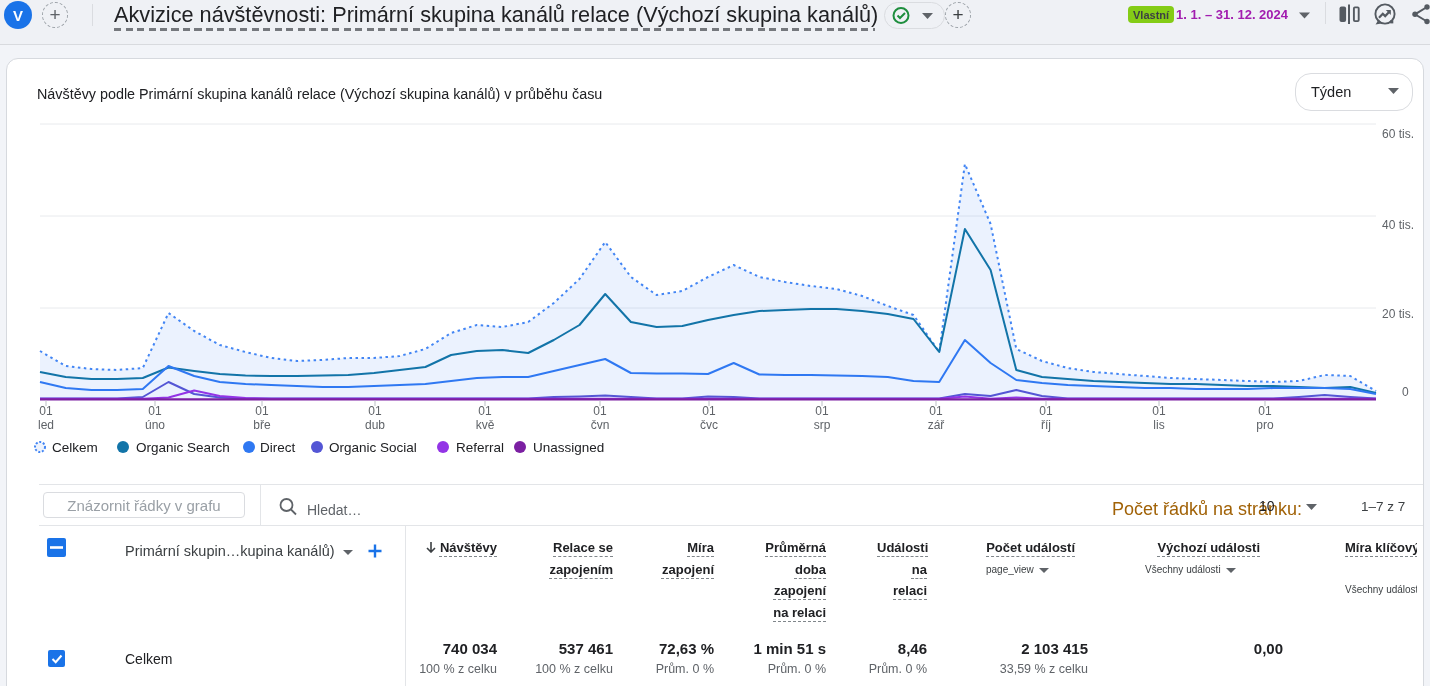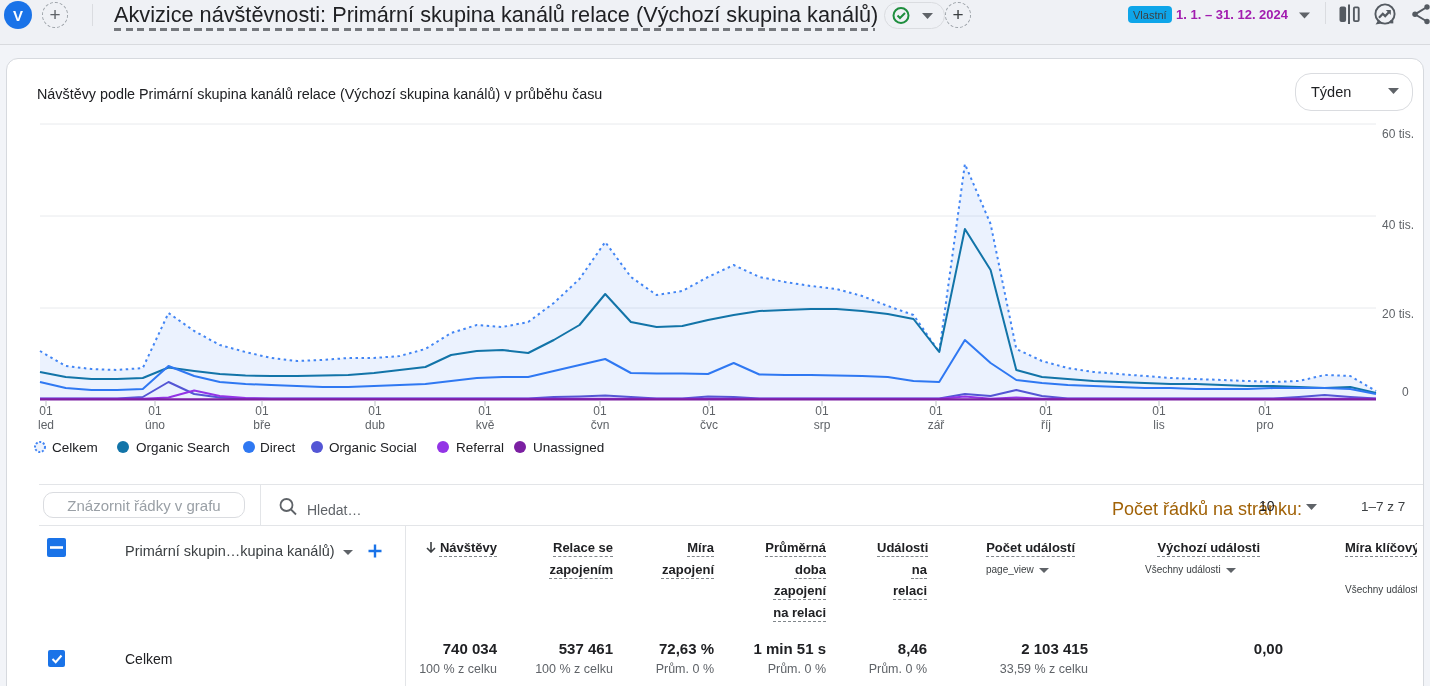--- a/index.html
+++ b/index.html
@@ -3,32 +3,32 @@
 <style>
 *{margin:0;padding:0;box-sizing:border-box}
 html,body{width:1430px;height:686px;overflow:hidden;font-family:"Liberation Sans",sans-serif;background:#f2f4f8}
 #topbar{position:absolute;left:0;top:0;width:1430px;height:45px;background:#eff1f5;border-bottom:1px solid #d8dade}
 #avatar{position:absolute;left:4px;top:1px;width:28px;height:28px;border-radius:50%;background:#1a73e8;color:#fff;font-size:15px;font-weight:bold;display:flex;align-items:center;justify-content:center}
 .dashcirc{position:absolute;width:26px;height:26px;border-radius:50%;border:1px dashed #9aa0a6;color:#5f6368;display:flex;align-items:center;justify-content:center;font-size:19px;font-weight:400}
 #sep1{position:absolute;left:92px;top:4px;width:1px;height:22px;background:#dadce0}
 #title{position:absolute;left:114px;top:2px;font-size:21.7px;color:#202124;white-space:nowrap}
 #titledash{position:absolute;left:114px;top:28px;width:761px;height:2.5px;background:repeating-linear-gradient(90deg,#75787d 0 7px,transparent 7px 11.5px)}
 #pill{position:absolute;left:884px;top:2px;width:61px;height:27px;border:1px solid #dadce0;border-radius:14px}
-#vlastni{position:absolute;left:1128px;top:6px;height:17px;padding:0 5px;background:#0ea5e9;border-radius:4px;font-size:11px;font-weight:normal;color:#3c4043;display:flex;align-items:center}
+#vlastni{position:absolute;left:1128px;top:6px;height:17px;padding:0 5px;background:#84cc16;border-radius:4px;font-size:11px;font-weight:bold;color:#3c4043;display:flex;align-items:center}
 #daterange{position:absolute;left:1176px;top:7px;font-size:13px;font-weight:bold;color:#a21caf}
 #sep2{position:absolute;left:1325px;top:2px;width:1px;height:22px;background:#dadce0}
 #card{position:absolute;left:6px;top:58px;width:1418px;height:700px;background:#fff;border:1px solid #d6d9de;border-radius:12px}
 #charttitle{position:absolute;left:37px;top:86px;font-size:14.35px;color:#202124}
 #tyden{position:absolute;left:1295px;top:73px;width:118px;height:38px;border:1px solid #dadce0;border-radius:16px}
 #tyden span{position:absolute;left:15px;top:10px;font-size:14.5px;color:#202124}
 .leg{position:absolute;top:440px;font-size:13.5px;color:#202124}
 .dot{position:absolute;top:441px;width:12px;height:12px;border-radius:50%}
 #div1{position:absolute;left:39px;top:484px;width:1384px;height:1px;background:#e3e5e8}
 #div2{position:absolute;left:39px;top:525px;width:1384px;height:1px;background:#e3e5e8}
-#rowsbtn{position:absolute;left:43px;top:492px;width:202px;height:26px;border:1px solid #dadce0;border-radius:10px;font-size:15px;color:#9aa0a6;display:flex;align-items:center;justify-content:center}
+#rowsbtn{position:absolute;left:43px;top:492px;width:202px;height:26px;border:1px solid #dadce0;border-radius:4px;font-size:15px;color:#9aa0a6;display:flex;align-items:center;justify-content:center}
 #sep3{position:absolute;left:260px;top:485px;width:1px;height:40px;background:#e3e5e8}
 #hledat{position:absolute;left:307px;top:502px;font-size:14px;color:#5f6368}
 #pocet{position:absolute;left:1112px;top:499px;font-size:18px;color:#a16207}
 #ten{position:absolute;left:1259px;top:498px;font-size:14px;color:#202124}
 #pager{position:absolute;left:1361px;top:499px;font-size:13.5px;color:#3c4043}
 #colsep{position:absolute;left:405px;top:526px;width:1px;height:160px;background:#e3e5e8}
 .hcell{position:absolute;top:537px;font-size:13px;font-weight:bold;color:#202124;text-align:right;line-height:21.5px}
 u{text-decoration-line:underline;text-decoration-style:dashed;text-decoration-color:#80868b;text-underline-offset:4px;text-decoration-thickness:1px}
 .fcell{position:absolute;font-size:10px;color:#3c4043;white-space:nowrap}
 .val{position:absolute;top:640px;font-size:15px;font-weight:bold;color:#202124;text-align:right}

